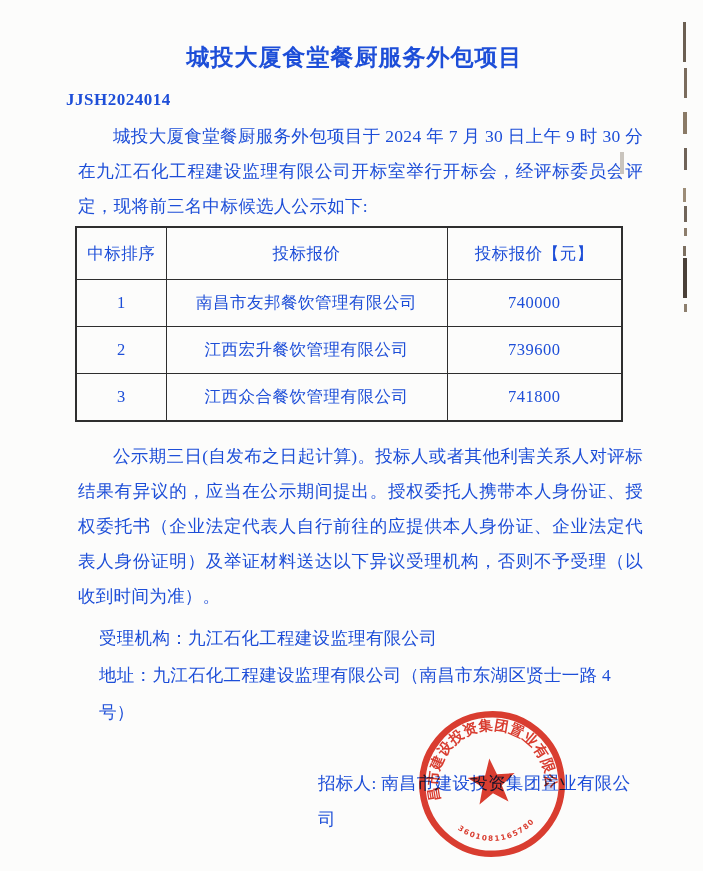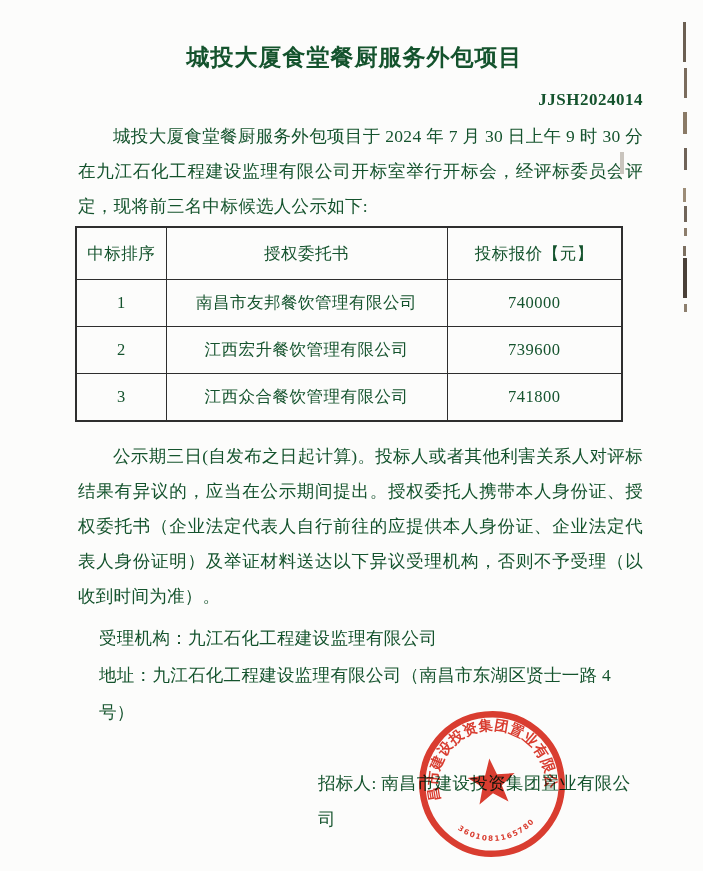--- a/index.html
+++ b/index.html
@@ -2,41 +2,41 @@
 <html><head>
 <meta charset="utf-8">
 <style>
   html,body{margin:0;padding:0;background:#e8e8e8;}
   .page{
     position:relative;
     width:703px;height:871px;
     background:#fcfcfb;
     overflow:hidden;
     font-family:"Liberation Serif","DejaVu Serif",serif;
-    color:#14532d;
+    color:#1d4ed8;
     margin:0 auto;
   }
   .content{padding:0 60px 0 66px;}
   .t1{
     margin:44px 0 0 0;
     text-align:center;
     font-size:23px;font-weight:700;
     line-height:28px;
     letter-spacing:1px;
   }
   .t2{
     margin:12px 0 0 0;
     text-align:center;
     font-size:21px;font-weight:700;
     line-height:27px;
     letter-spacing:1px;
   }
   .docnum{
     margin:17px 0 0 0;
-    text-align:right;
+    text-align:left;
     font-size:17px;font-weight:700;
     line-height:21px;
     letter-spacing:.5px;
   }
   .para{
     margin:9px 0 0 12px;
     font-size:17.5px;
     line-height:35px;
     text-indent:2em;
     text-align:justify;
@@ -117,21 +117,21 @@
 
     <table class="bids">
       <colgroup>
         <col class="col-rank">
           <col class="col-bidder">
           <col class="col-price">
       </colgroup>
       <thead>
         <tr>
           <th>中标排序</th>
-          <th>授权委托书</th>
+          <th>投标报价</th>
           <th>投标报价【元】</th>
         </tr>
       </thead>
       <tbody>
         <tr>
           <td>1</td>
           <td>南昌市友邦餐饮管理有限公司</td>
           <td>740000</td>
         </tr>
         <tr>

